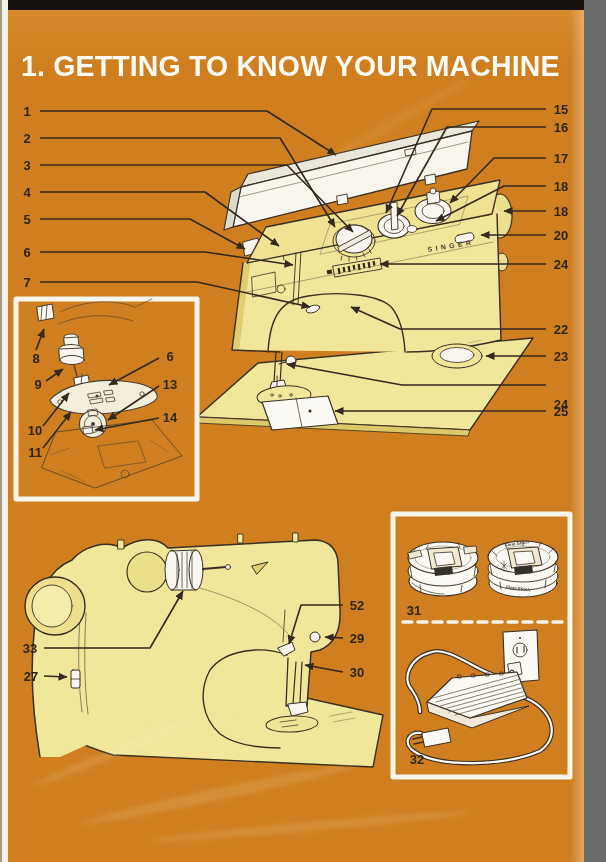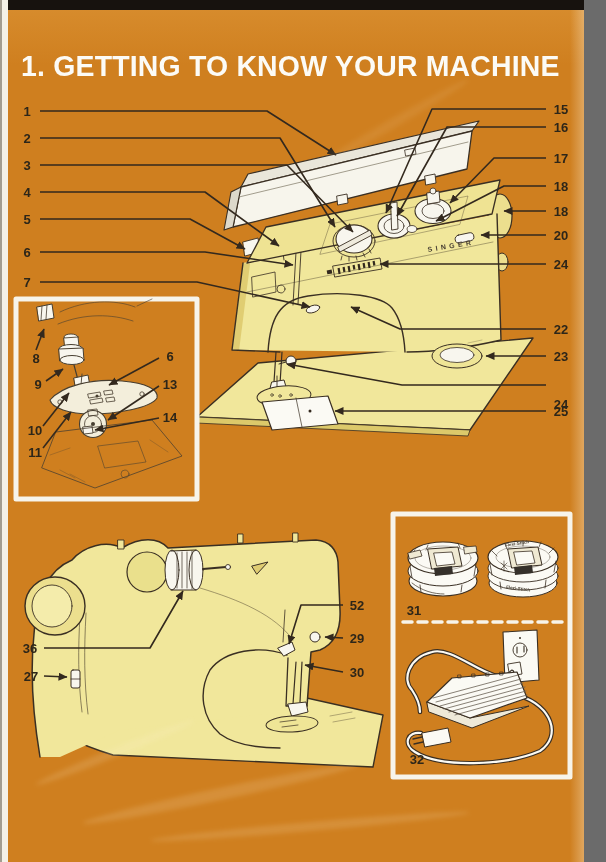--- a/index.html
+++ b/index.html
@@ -358,21 +358,21 @@
   <div class="num" style="left:561px;top:158px">17</div>
   <div class="num" style="left:561px;top:186px">18</div>
   <div class="num" style="left:561px;top:211px">18</div>
   <div class="num" style="left:561px;top:235px">20</div>
   <div class="num" style="left:561px;top:264px">24</div>
   <div class="num" style="left:561px;top:329px">22</div>
   <div class="num" style="left:561px;top:356px">23</div>
   <div class="num" style="left:561px;top:404px">24</div>
   <div class="num" style="left:561px;top:411px">25</div>
 
-  <div class="num" style="left:30px;top:648px">36</div>
+  <div class="num" style="left:30px;top:648px">33</div>
   <div class="num" style="left:31px;top:676px">27</div>
   <div class="num" style="left:357px;top:605px">52</div>
   <div class="num" style="left:357px;top:638px">29</div>
   <div class="num" style="left:357px;top:672px">30</div>
 
   <div class="num" style="left:414px;top:610px">31</div>
   <div class="num" style="left:417px;top:759px">32</div>
 
   <div class="streak s1"></div>
   <div class="streak s2"></div>

